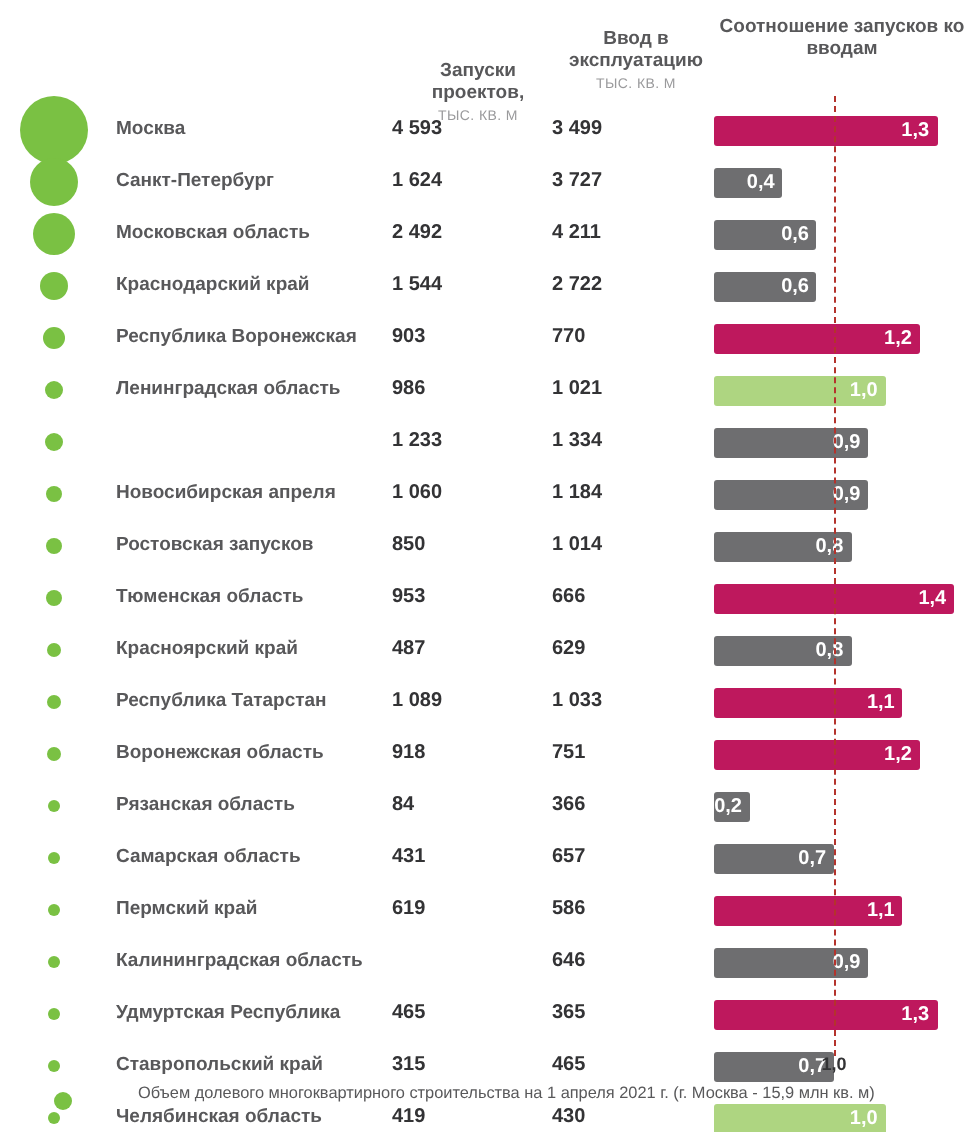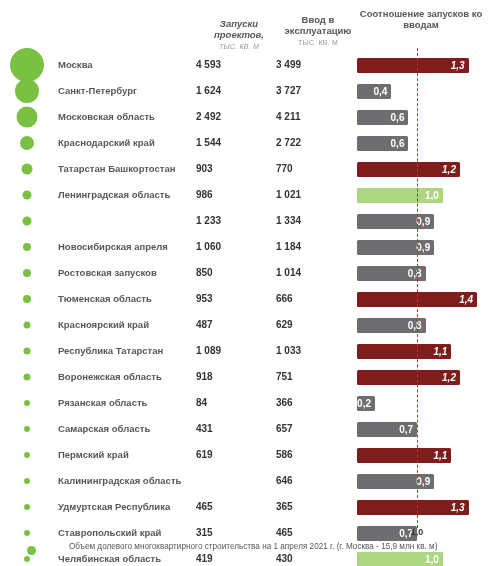--- a/index.html
+++ b/index.html
@@ -31,21 +31,21 @@
     height: 52px;
   }
   .hdr-col {
     position: absolute;
     text-align: center;
     font-size: 9.5px;
     font-weight: bold;
     color: #58585a;
     line-height: 11px;
   }
-  .hdr-launch { left: 196px; width: 86px; top: 18px; font-style: italic; }
+  .hdr-launch { left: 196px; width: 86px; top: 30px; }
   .hdr-commiss { left: 270px; width: 96px; top: 14px; }
   .hdr-ratio   { left: 355px; width: 132px; top: 8px; }
 
   .hdr-sub {
     display: block;
     font-size: 7px;
     font-weight: normal;
     color: #9a9a9c;
     letter-spacing: 0.2px;
     text-transform: uppercase;
@@ -114,21 +114,21 @@
     height: 26px;
   }
   .bar {
     position: absolute;
     left: 0;
     top: 6px;
     height: 15px;
     border-radius: 1.5px;
     background: #6e6e70;
   }
-  .bar.green { background: #7f1d1d; font-style: italic; }
+  .bar.green { background: #be185d; }
   .bar.lightgreen { background: #aed581; }
 
   .bar-label {
     position: absolute;
     right: 4px;
     top: 0;
     height: 15px;
     line-height: 15px;
     font-size: 10px;
     font-weight: bold;
@@ -251,21 +251,21 @@
         <div class="bar-area">
           <div class="bar" style="width: 51.4839px;">
             <span class="bar-label">0,6</span>
           </div>
         </div>
       </div>
       <div class="row">
         <div class="bubble-cell">
           <div class="bubble" style="width: 11px; height: 11px;"></div>
         </div>
-        <div class="region-name">Татарстан Башкортостан</div>
+        <div class="region-name">Республика Воронежская</div>
         <div class="num num-launch">903</div>
         <div class="num num-commiss">770</div>
         <div class="bar-area">
           <div class="bar green" style="width: 102.968px;">
             <span class="bar-label">1,2</span>
           </div>
         </div>
       </div>
       <div class="row">
         <div class="bubble-cell">

